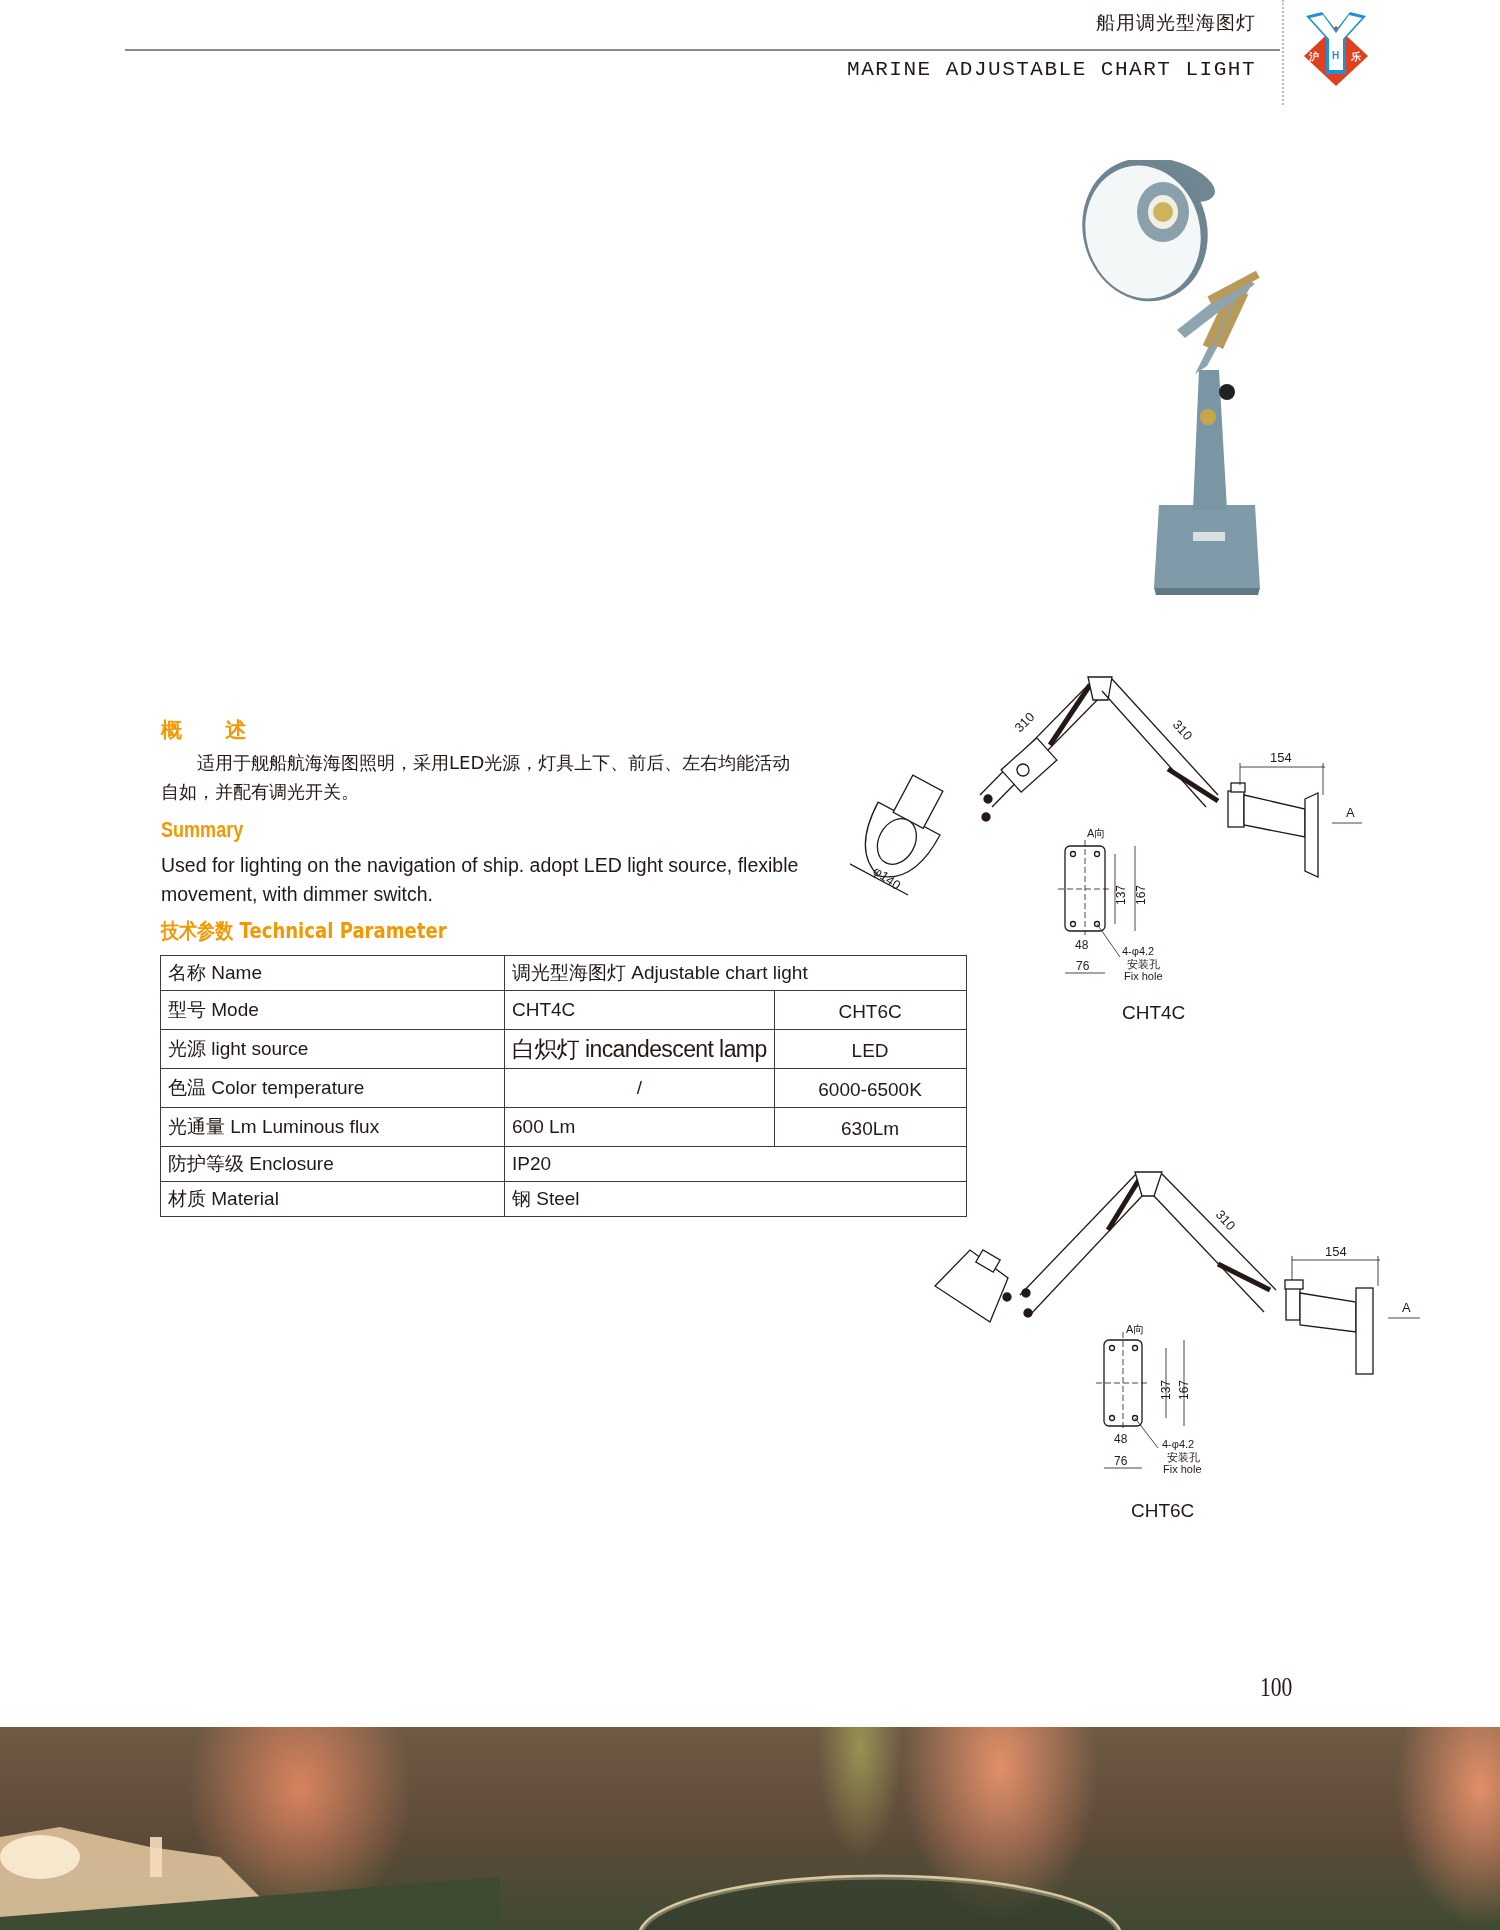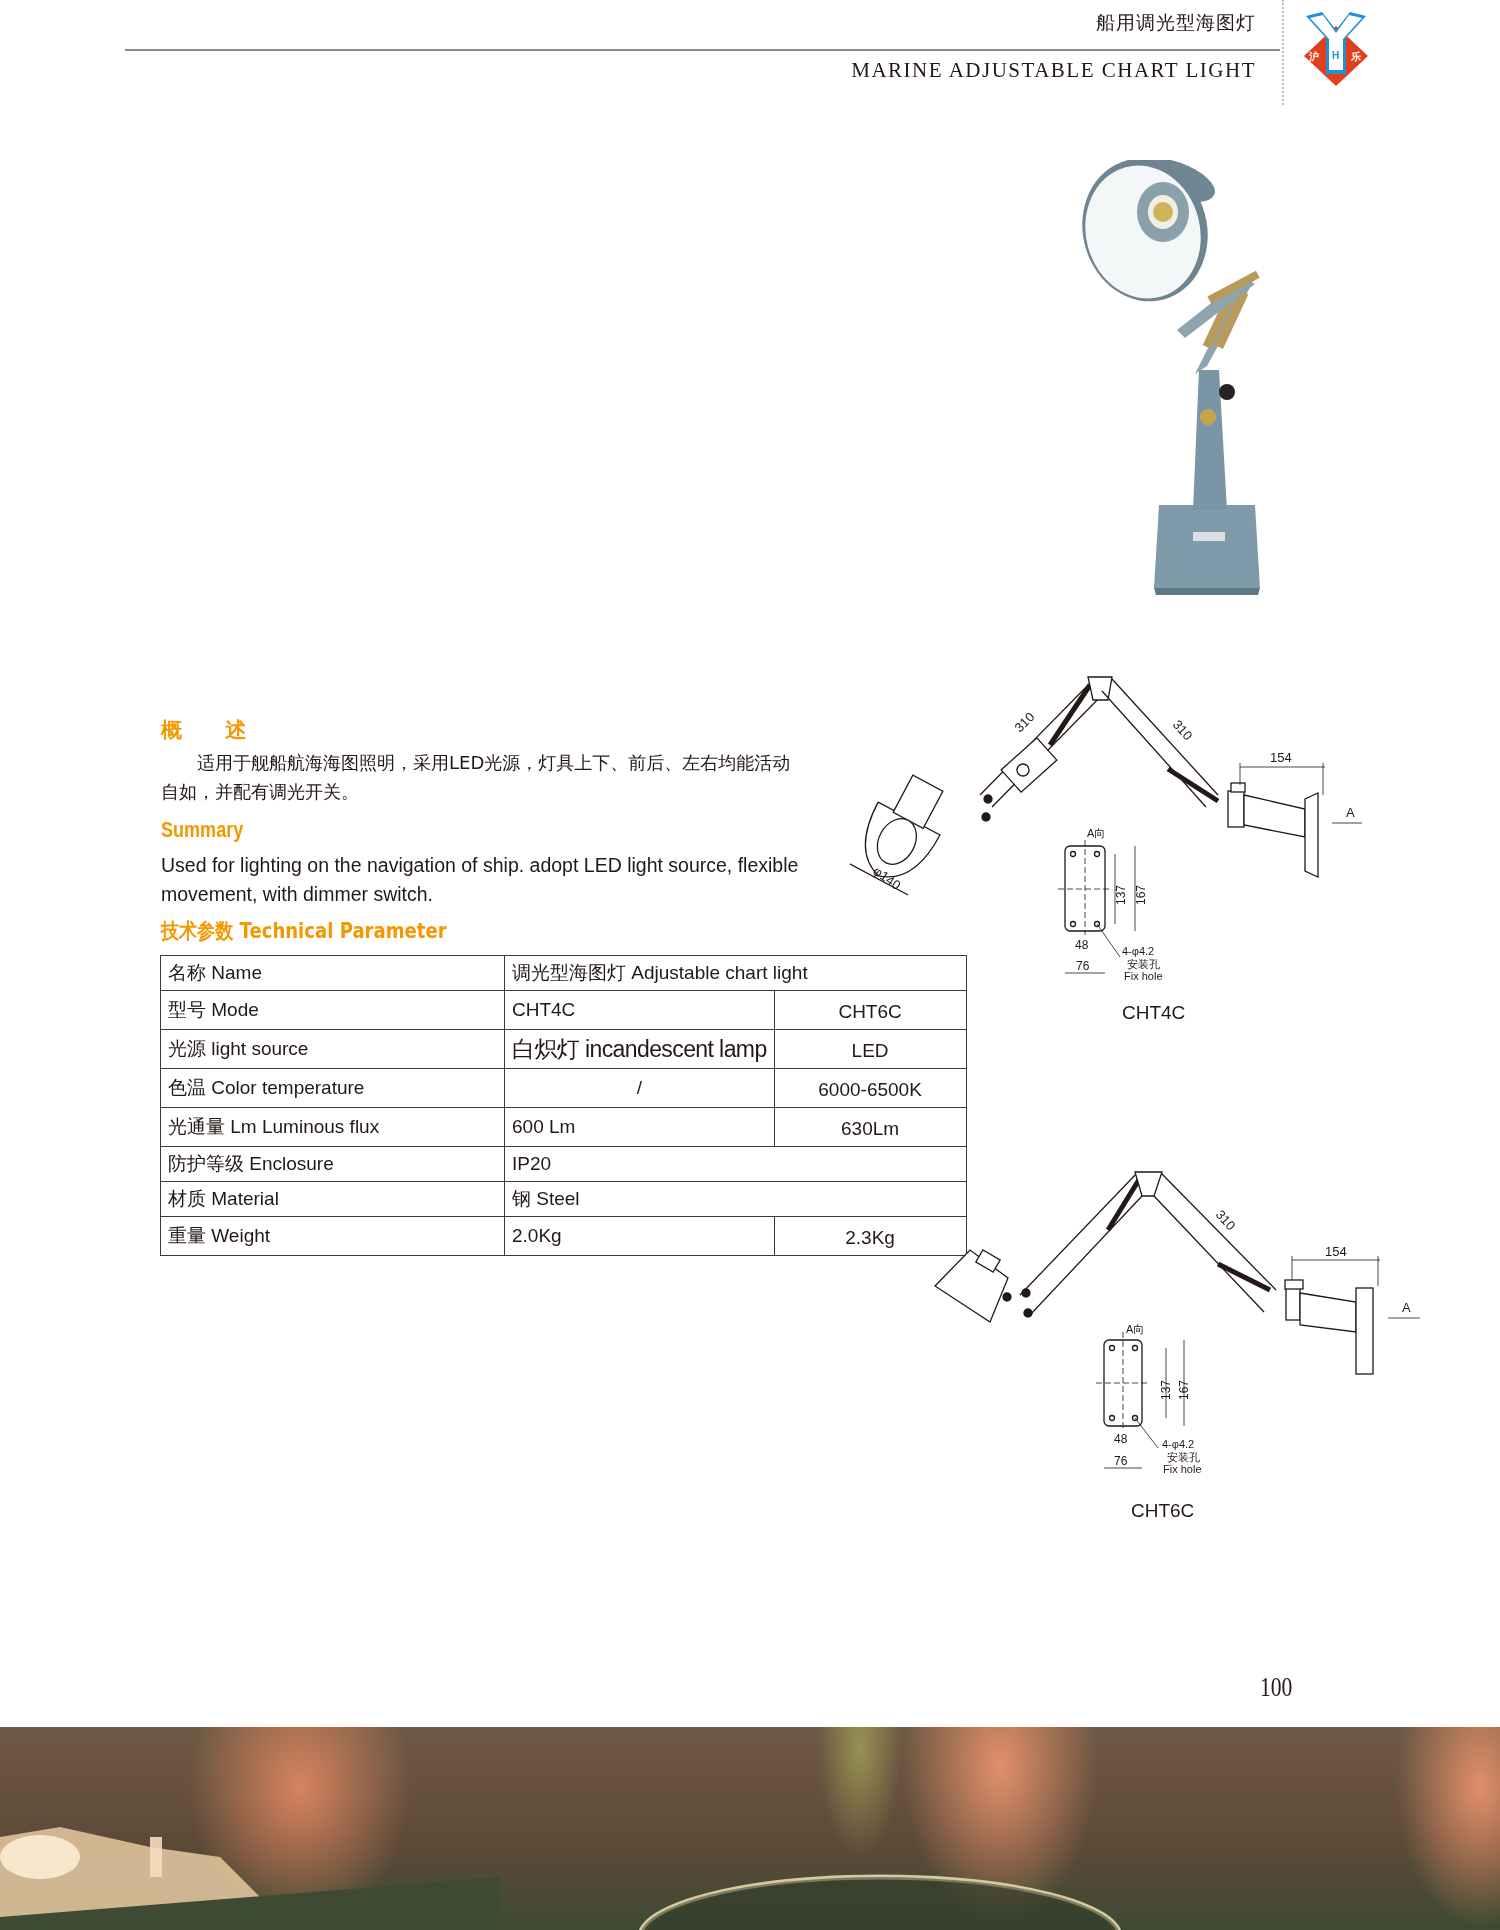--- a/index.html
+++ b/index.html
@@ -4,21 +4,21 @@
 <style>
   html, body { margin: 0; padding: 0; background: #ffffff; }
   body { width: 1500px; height: 1930px; position: relative; overflow: hidden;
          font-family: "Liberation Sans", "DejaVu Sans", sans-serif; color: #231815; }
 
   
   .hdr-cn { position: absolute; right: 244px; top: 10px; font-size: 19px; letter-spacing: 1px;
             font-family: "DejaVu Sans", sans-serif; color: #231815; }
   .hdr-rule { position: absolute; left: 125px; top: 49px; width: 1155px; height: 2px; background: #8a8a8a; }
   .hdr-en { position: absolute; right: 244px; top: 58px; font-size: 21px; letter-spacing: 1.5px;
-            font-family: Liberation Serif, serif; color: #231815; }
+            font-family: Liberation Mono, monospace; color: #231815; }
   .hdr-vdots { position: absolute; left: 1282px; top: 0; height: 105px; border-left: 2px dotted #bdbdbd; }
   .logo { position: absolute; left: 1296px; top: 8px; width: 80px; height: 78px; }
 
   
   .photo { position: absolute; left: 1075px; top: 160px; width: 220px; height: 440px; }
 
   
   .sec-title { position: absolute; color: #f39800; font-weight: bold; }
   .t-overview { left: 161px; top: 716px; font-size: 21px; letter-spacing: 18px; font-family: "DejaVu Sans", sans-serif; }
   .cn-body { position: absolute; left: 161px; top: 748px; width: 640px; font-size: 18px; line-height: 29px;
@@ -129,25 +129,20 @@
     <td class="v1">600 Lm</td>
     <td class="v2">630Lm</td>
   </tr>
   <tr>
     <td class="lbl">防护等级 Enclosure</td>
     <td colspan="2">IP20</td>
   </tr>
   <tr>
     <td class="lbl">材质 Material</td>
     <td colspan="2">钢 Steel</td>
-  </tr>
-  <tr>
-    <td class="lbl">重量 Weight</td>
-    <td class="v1">2.0Kg</td>
-    <td class="v2">2.3Kg</td>
   </tr>
 </tbody>
   </table>
 
 <svg class="draw d1" viewBox="0 0 540 370" fill="none" stroke="#231815" stroke-width="1.3">
 
   <g transform="rotate(28 45 180)">
     <path d="M10,150 Q10,205 45,215 Q80,205 80,150 Z" fill="#fff"></path>
     <rect x="28" y="110" width="34" height="42" fill="#fff"></rect>
     <ellipse cx="45" cy="176" rx="18" ry="24" fill="#fff"></ellipse>

